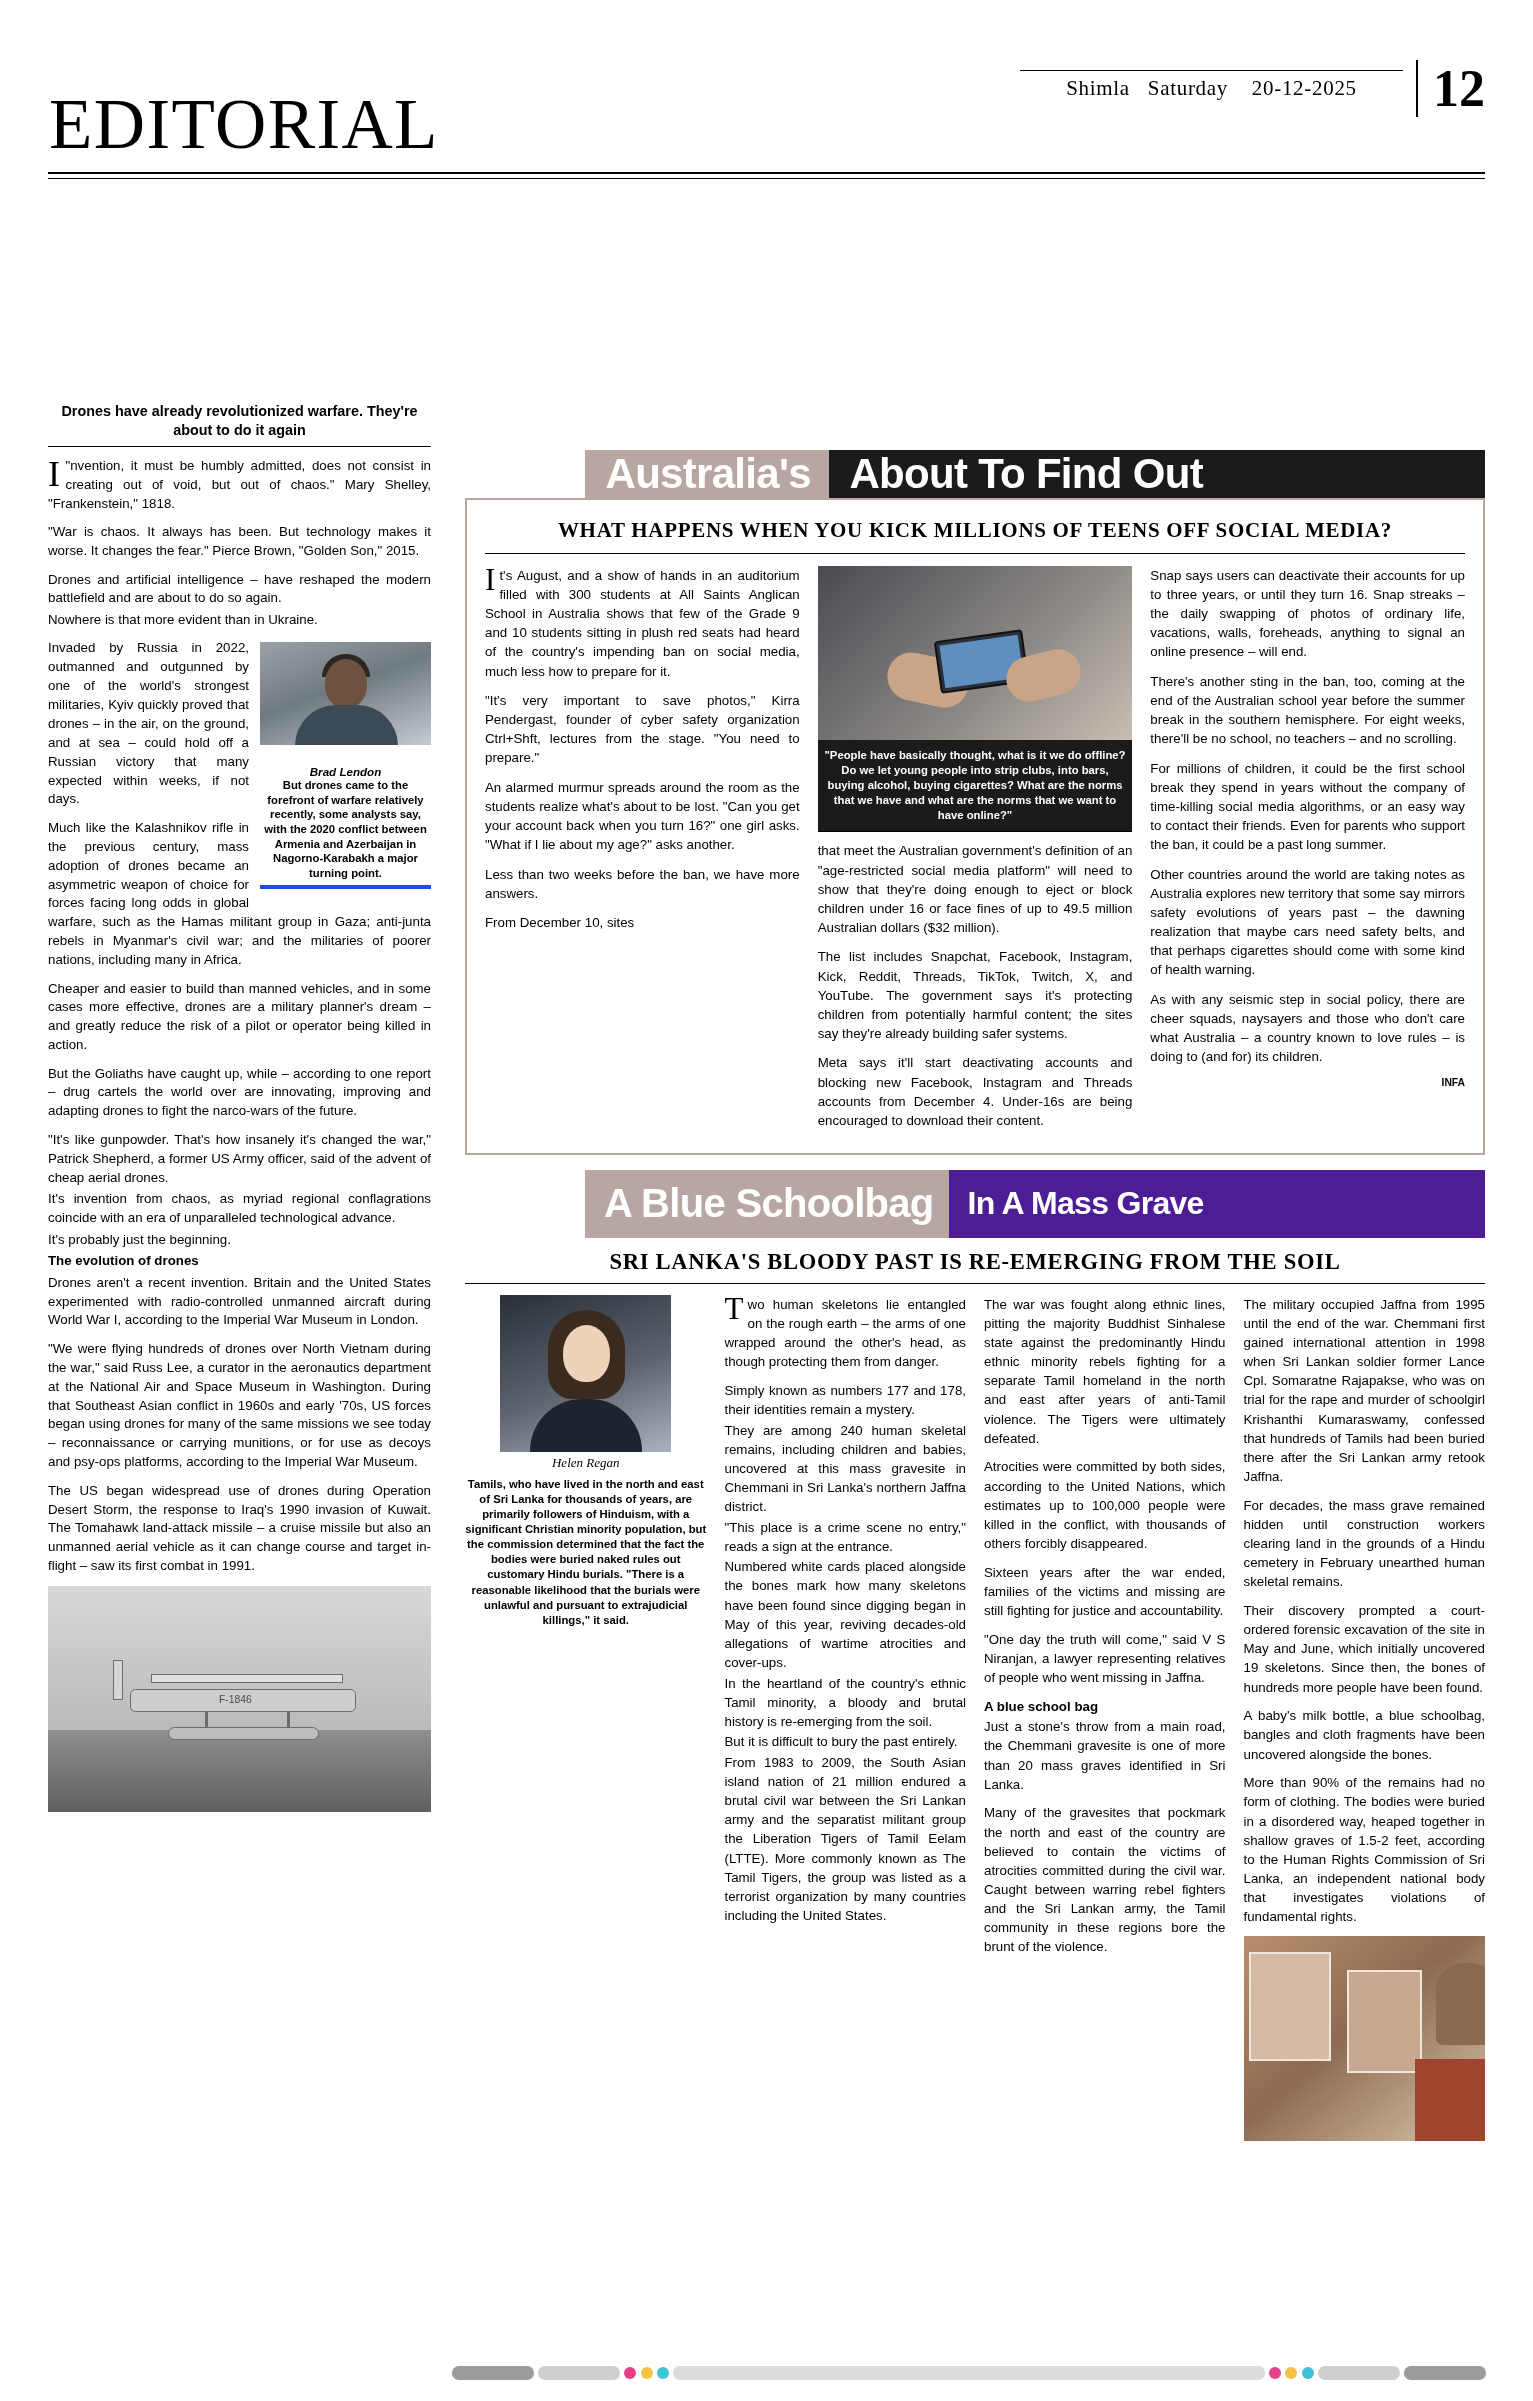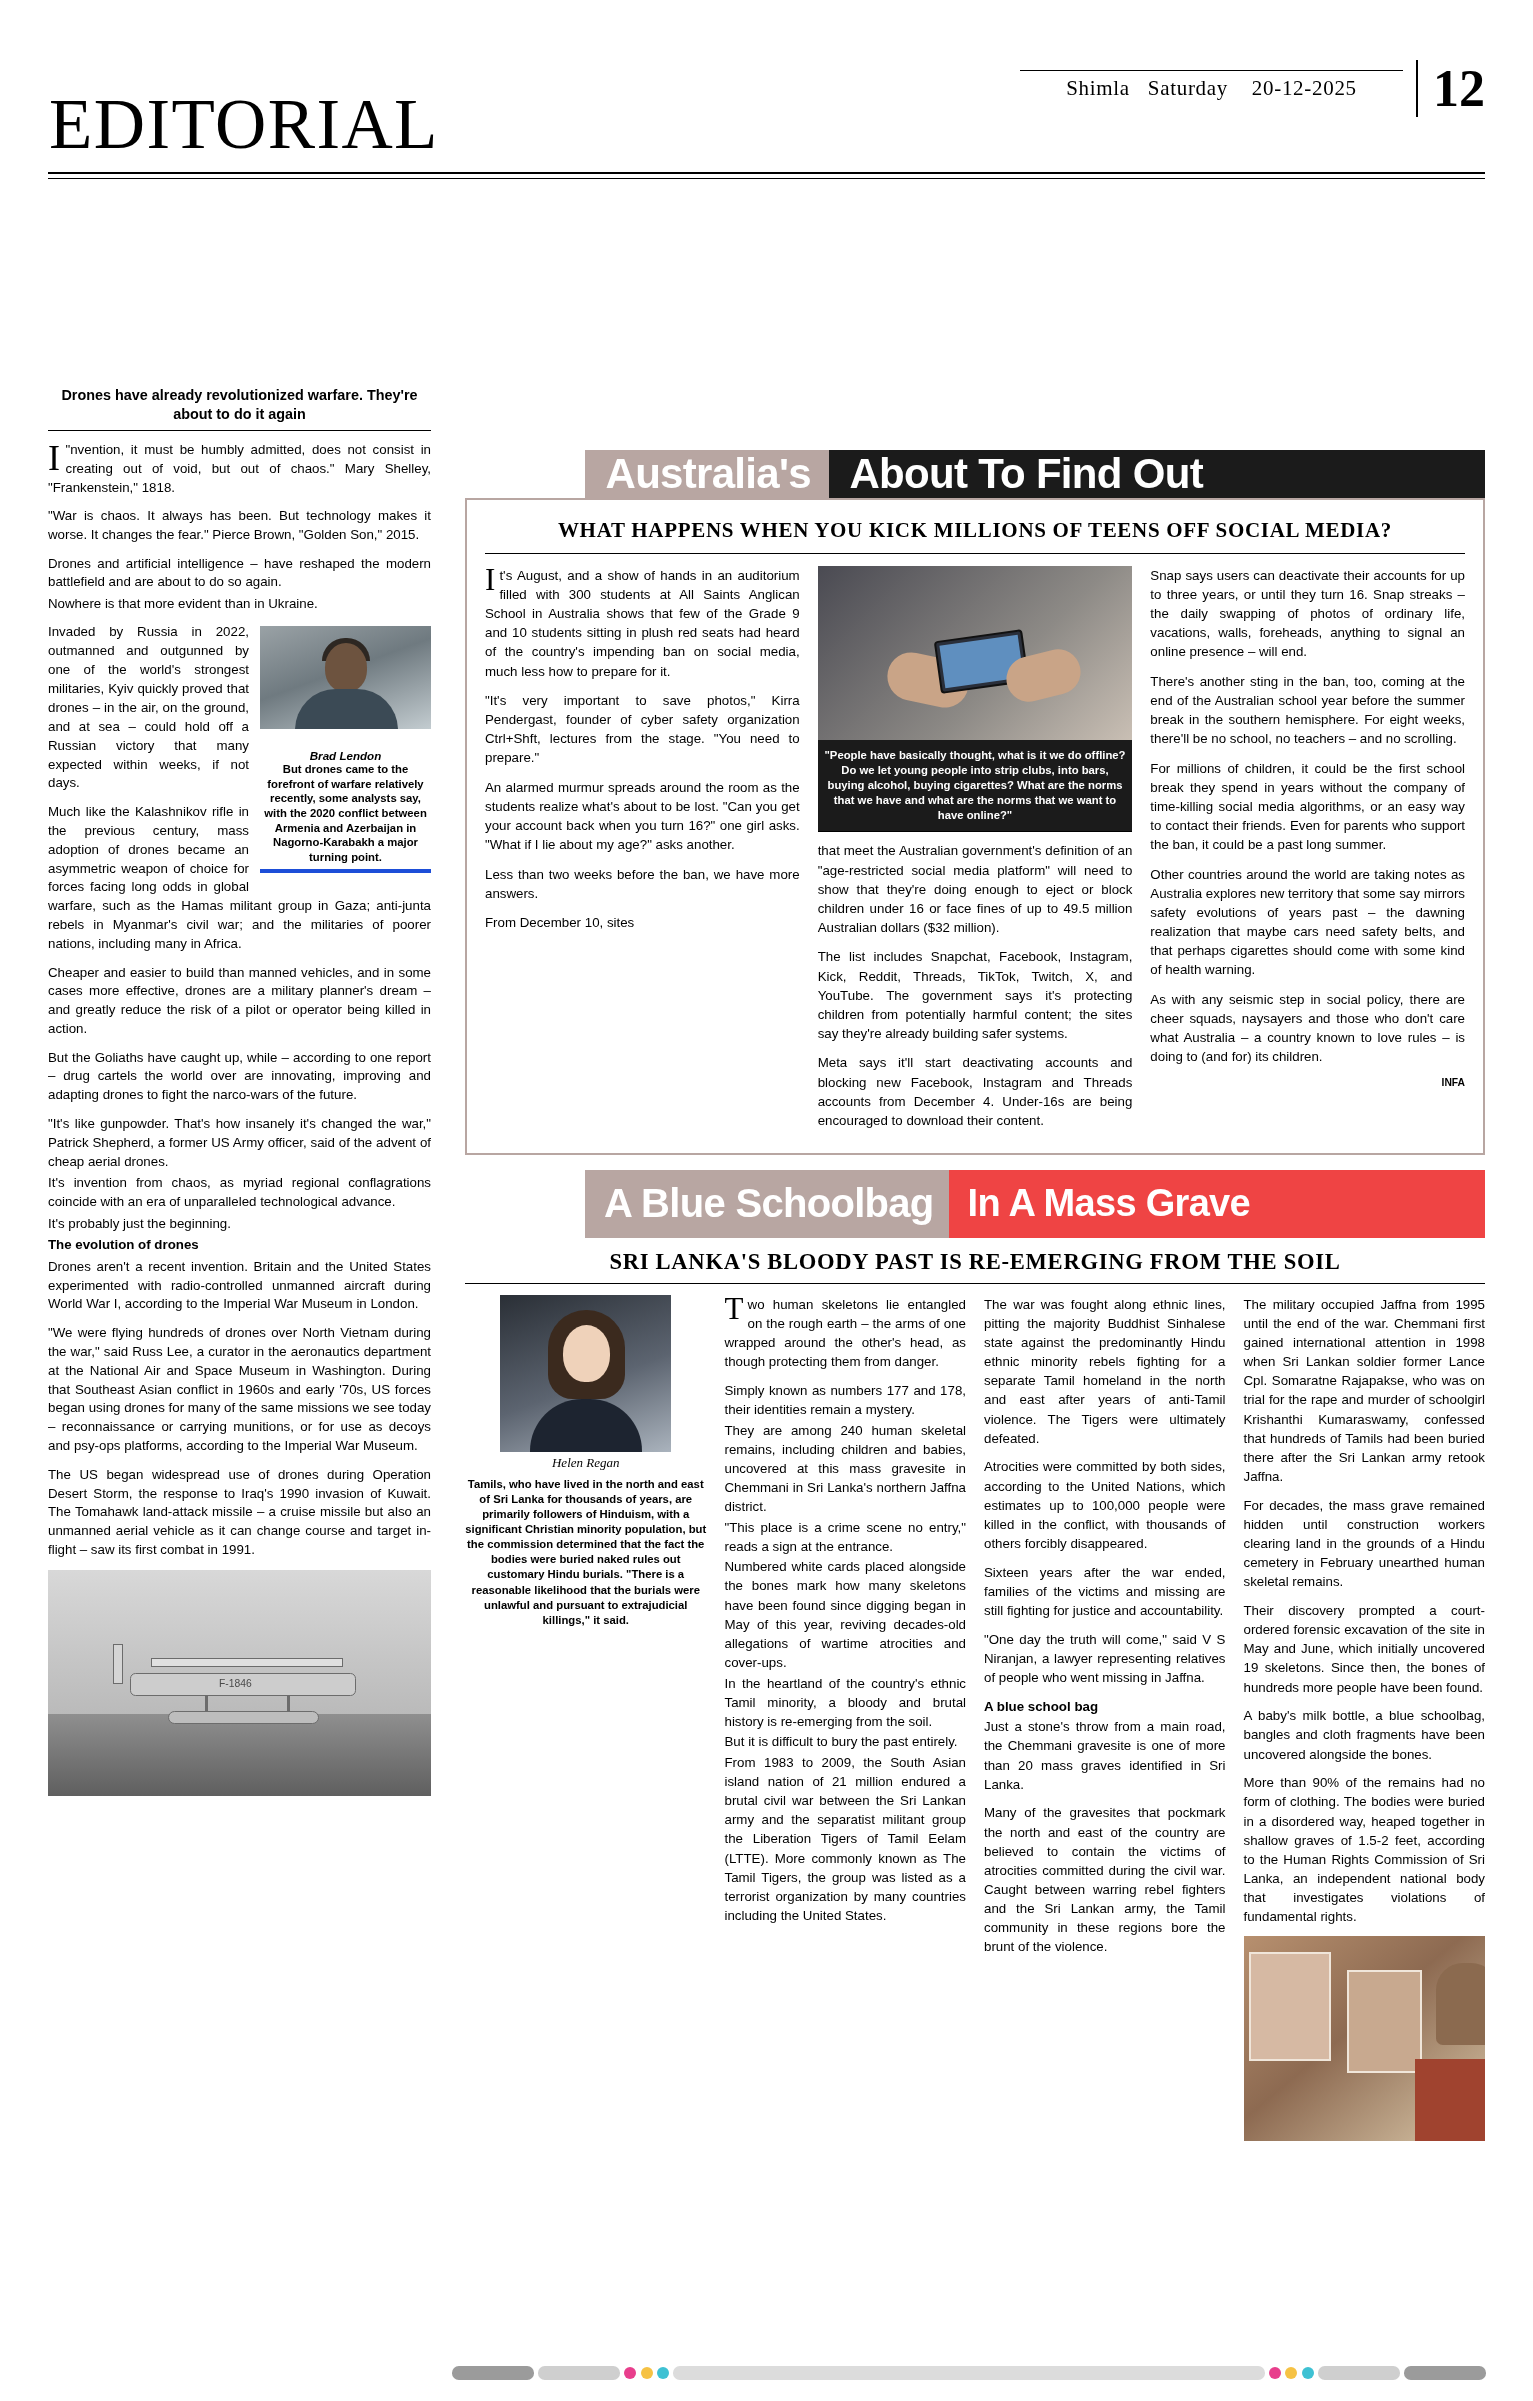--- a/index.html
+++ b/index.html
@@ -84,21 +84,21 @@
 
   
   .content {
     position: relative;
     padding: 0 48px;
   }
 
   .col-left {
     position: absolute;
     left: 48px;
-    top: 188px;
+    top: 204px;
     width: 383px;
   }
   .left-head {
     font-size: 14.4px;
     font-weight: bold;
     text-align: center;
     line-height: 1.35;
     padding-bottom: 5.5px;
     border-bottom: 1px solid #000;
     margin-bottom: 9.6px;
@@ -297,26 +297,26 @@
   .banner2 .left {
     background: #b8a6a2;
     color: #fff;
     display:flex; align-items:center;
     padding: 0 15px 0 19px;
     font-weight: bold;
     font-size: 40px;
     letter-spacing:-0.7px;
   }
   .banner2 .right {
-    background: #ef4444;
+    background: #4c1d95;
     color: #fff;
     display:flex; align-items:center;
     padding: 12px 19px;
     font-weight: bold;
-    font-size: 38px;
+    font-size: 32px;
     letter-spacing:-0.7px;
     flex:1;
   }
   .kicker2 {
     font-family:"Liberation Serif", serif;
     font-weight: bold;
     font-size: 22.6px;
     letter-spacing: 0.7px;
     text-align: center;
     margin-top: 11px;

